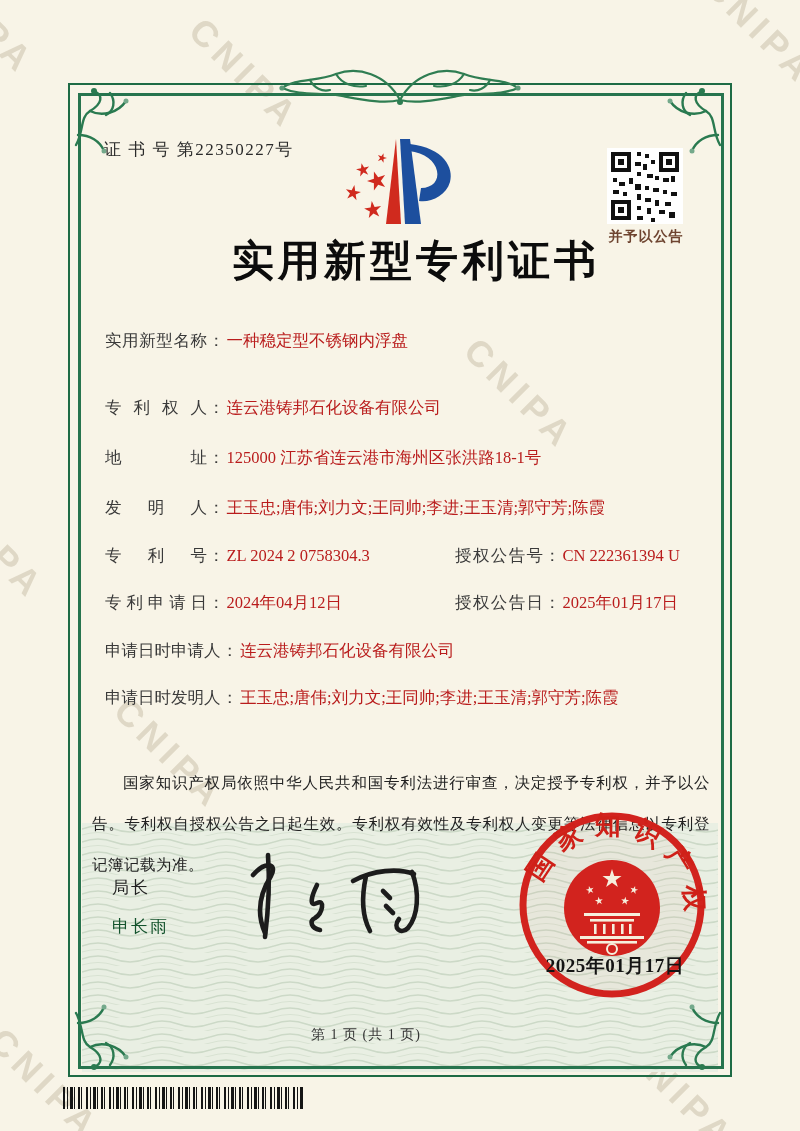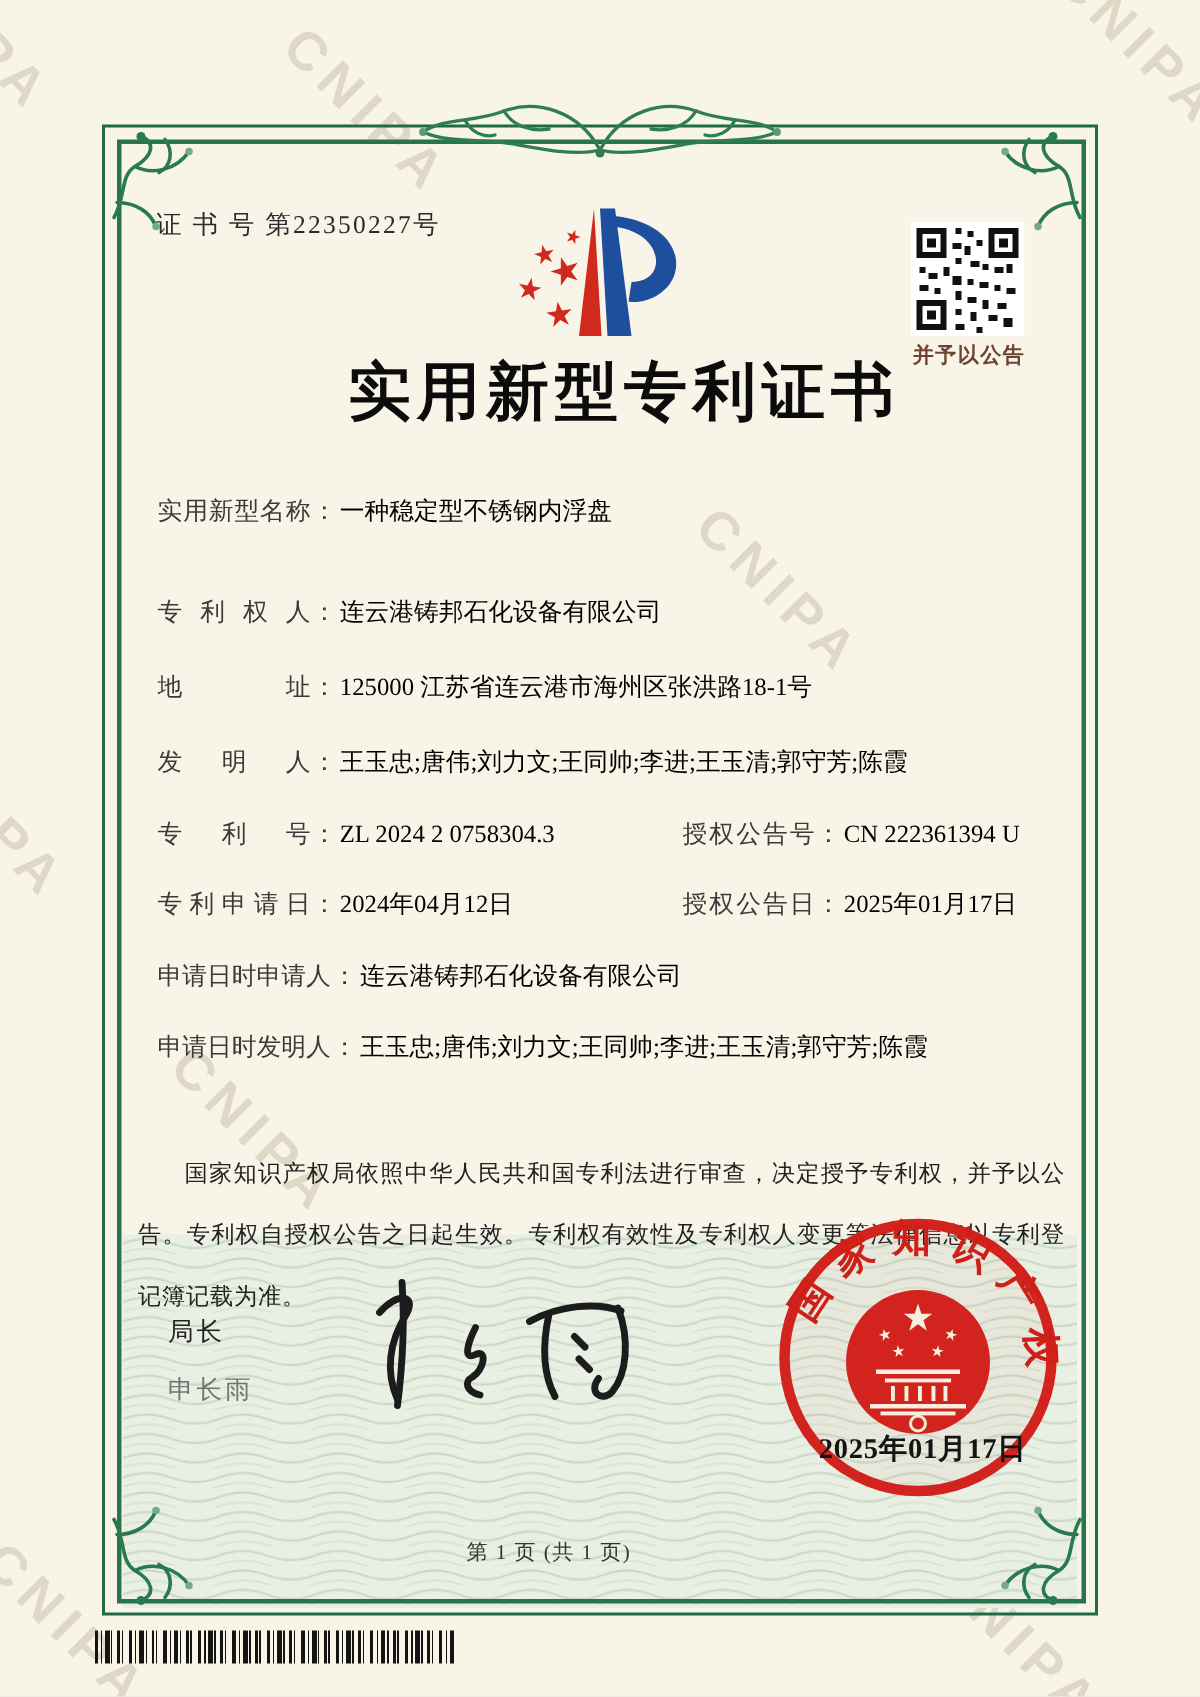--- a/index.html
+++ b/index.html
@@ -21,31 +21,31 @@
   .logo{position:absolute;left:330px;top:136px;width:140px;height:94px;}
   .qr{position:absolute;left:607px;top:148px;width:76px;height:76px;}
   .qr-caption{position:absolute;left:586px;top:228px;width:120px;text-align:center;
       font-size:14px;letter-spacing:1px;color:#6e4430;font-weight:bold;}
   .title{position:absolute;left:0;top:233px;width:800px;text-align:center;
       font-size:42px;font-weight:bold;letter-spacing:4px;color:#0c0c0c;padding-left:16px;}
   
   .frow{position:absolute;left:105px;width:610px;font-size:16.5px;color:#3a3a3a;white-space:nowrap;}
   .flabel{display:inline-block;min-width:102px;text-align:justify;text-align-last:justify;vertical-align:bottom;}
   .fcolon{margin:0 2px 0 1px;}
-  .fvalue{color:#000000;text-align:right;}
+  .fvalue{color:#b91c1c;text-align:right;}
   .pair2{position:absolute;left:350px;top:0;}
   .flabel2{display:inline-block;min-width:88px;text-align:justify;text-align-last:justify;vertical-align:bottom;}
   
   .statement{position:absolute;left:92px;top:762px;width:618px;font-size:15.5px;line-height:41px;
       text-align:justify;text-indent:2em;color:#222;letter-spacing:0.5px;}
   
   .signer-title{position:absolute;left:112px;top:876px;font-family:"Liberation Sans","DejaVu Sans",sans-serif;
       font-size:17px;font-weight:500;color:#222;letter-spacing:2px;}
   .signer-name{position:absolute;left:112px;top:915px;font-family:"Liberation Sans","DejaVu Sans",sans-serif;
-      font-size:17px;font-weight:500;color:#737373;letter-spacing:2px;}
+      font-size:17px;font-weight:500;color:#14532d;letter-spacing:2px;}
   .signature{position:absolute;left:215px;top:843px;width:220px;height:108px;}
   
   .seal{position:absolute;left:512px;top:805px;width:200px;height:200px;}
   .seal-date{position:absolute;left:540px;top:953px;width:150px;text-align:center;
       font-size:19px;font-weight:bold;color:#141414;letter-spacing:0.5px;}
   
   .pagefoot{position:absolute;left:0;top:1026px;width:732px;text-align:center;font-size:14px;color:#333;letter-spacing:1px;}
   .barcode{position:absolute;left:63px;top:1087px;width:240px;height:22px;
       background:repeating-linear-gradient(90deg,
         #141414 0 2px,transparent 2px 4px,

